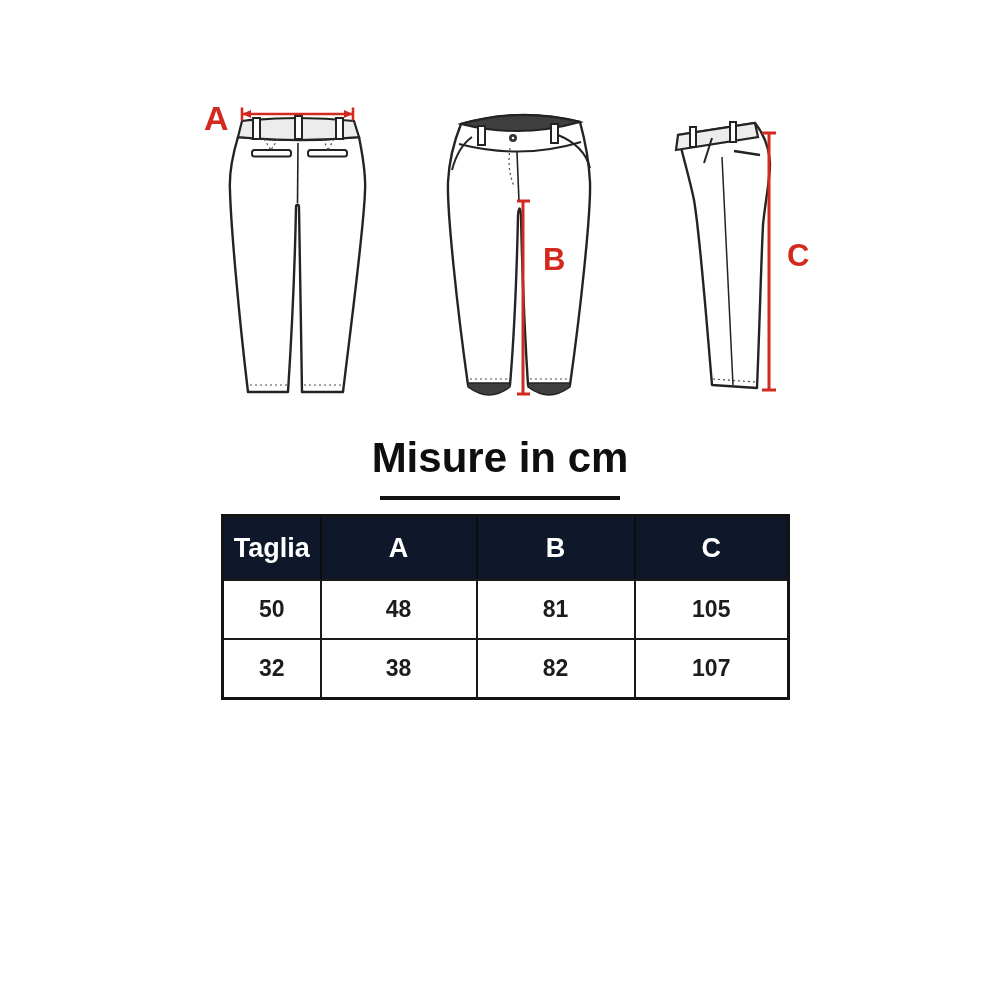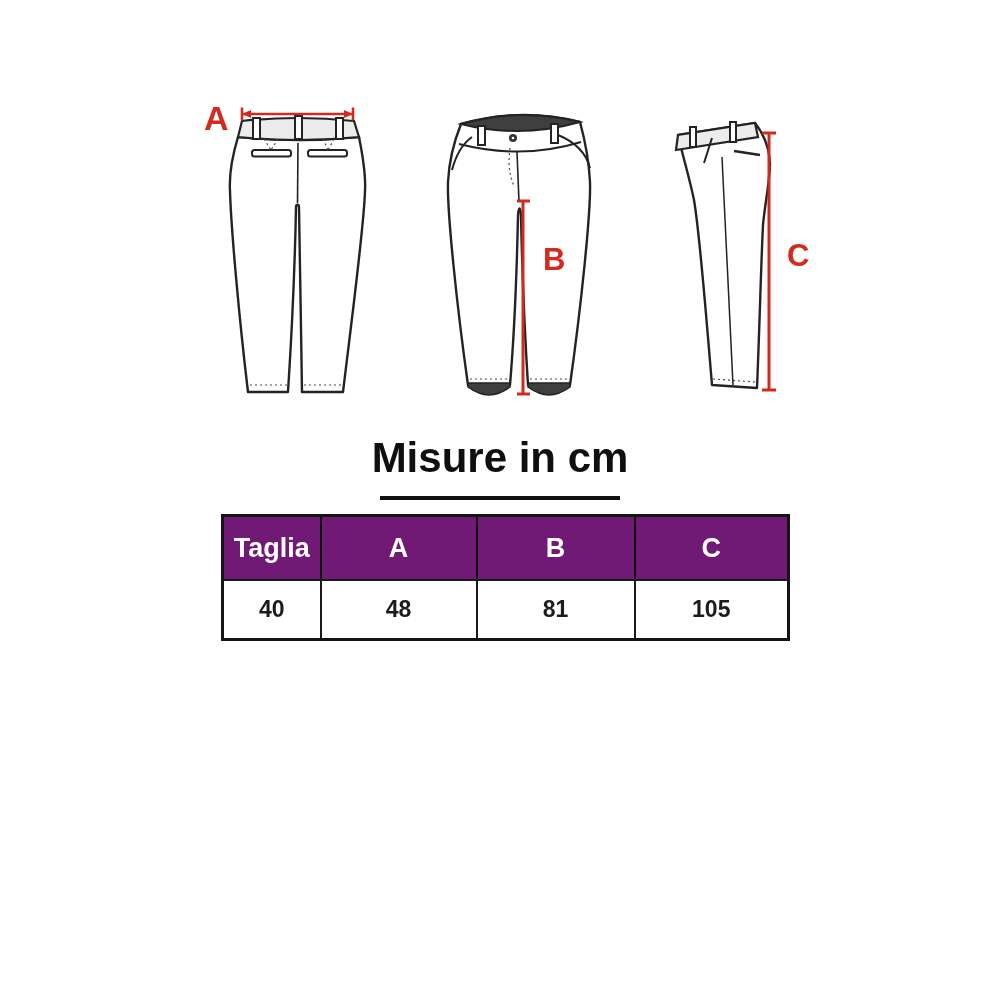--- a/index.html
+++ b/index.html
@@ -27,21 +27,21 @@
   table.size-table{
     position:absolute;left:221px;top:514px;width:566px;
     border-collapse:collapse;table-layout:fixed;
     border:3px solid #141414;
   }
   table.size-table th, table.size-table td{
     border:2px solid #1a1a1a;text-align:center;vertical-align:middle;
     font-weight:bold;padding:0;
   }
   table.size-table thead th{
-    background:#701a75;color:#ffffff;height:62px;font-size:27px;border-color:#0c0c0c;
+    background:#0f172a;color:#ffffff;height:62px;font-size:27px;border-color:#0c0c0c;
     border-bottom-color:#1a1a1a;
   }
   table.size-table tbody td{
     background:#ffffff;color:#1c1c1c;height:57px;font-size:23px;
   }
 </style>
 </head>
 <body>
 
 <svg class="drawing" style="left:195px;top:95px;" width="210" height="320" viewBox="0 0 210 320">
@@ -155,19 +155,25 @@
   <thead>
     <tr>
       <th>Taglia</th>
       <th>A</th>
       <th>B</th>
       <th>C</th>
     </tr>
   </thead>
   <tbody>
     <tr>
-      <td>40</td>
+      <td>50</td>
       <td>48</td>
       <td>81</td>
       <td>105</td>
+    </tr>
+    <tr>
+      <td>32</td>
+      <td>38</td>
+      <td>82</td>
+      <td>107</td>
     </tr>
   </tbody>
 </table>
 
 </body></html>

